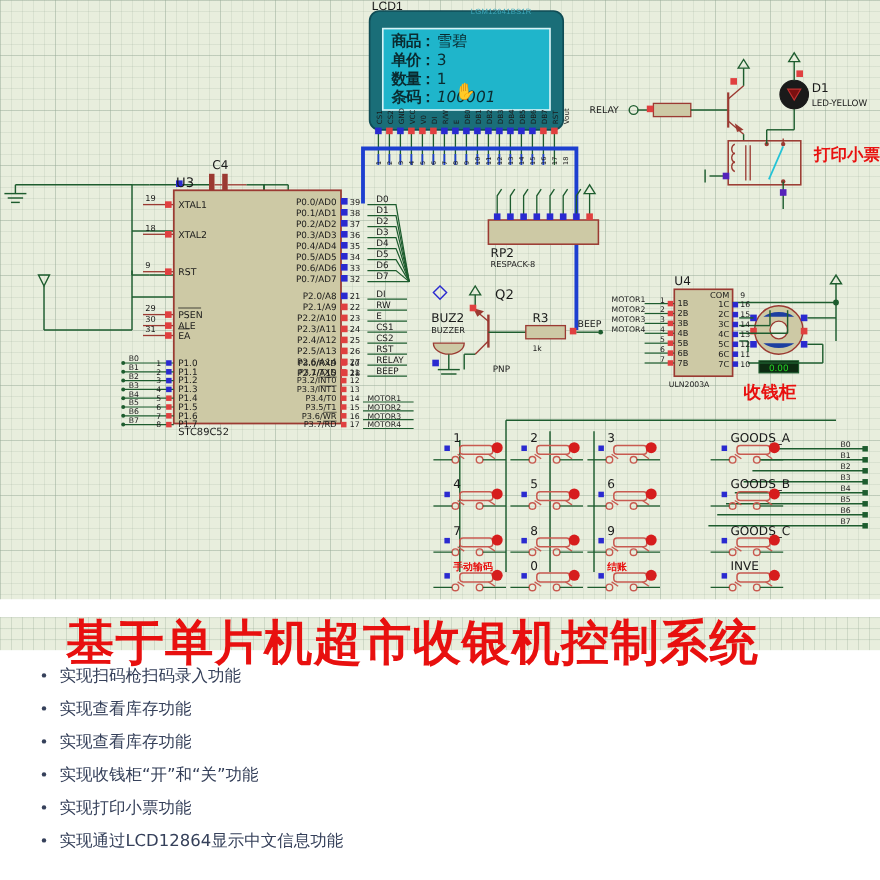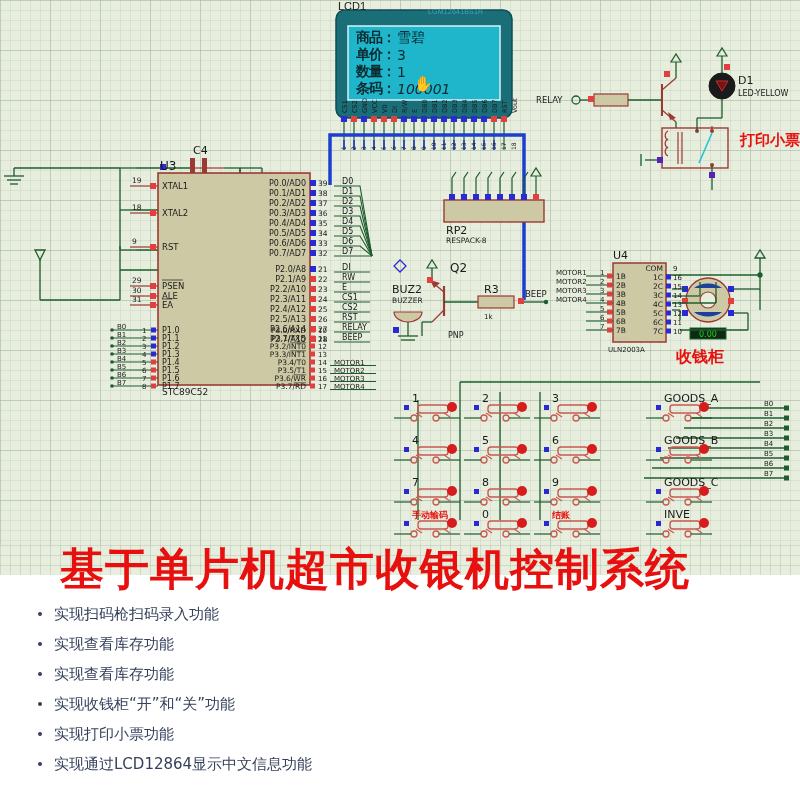--- a/index.html
+++ b/index.html
@@ -24,21 +24,21 @@
     overflow:hidden;
   }
   #schematic svg { position:absolute; left:0; top:0; }
 
   
   #textblock {
     position:absolute; left:0; top:545px; width:800px; height:255px;
     background:#ffffff;
   }
   #title-band {
-    position:absolute; left:0; top:0; width:800px; height:52px;
+    position:absolute; left:0; top:16px; width:800px; height:52px;
   }
   #title-band .strip {
     position:absolute; left:0; top:0; width:800px; height:30px;
     background:#e8eedd;
     background-image:
       linear-gradient(to right, rgba(150,170,150,.3) 1px, transparent 1px),
       linear-gradient(to bottom, rgba(150,170,150,.3) 1px, transparent 1px);
     background-size:10px 10px;
   }
   #page-title {

